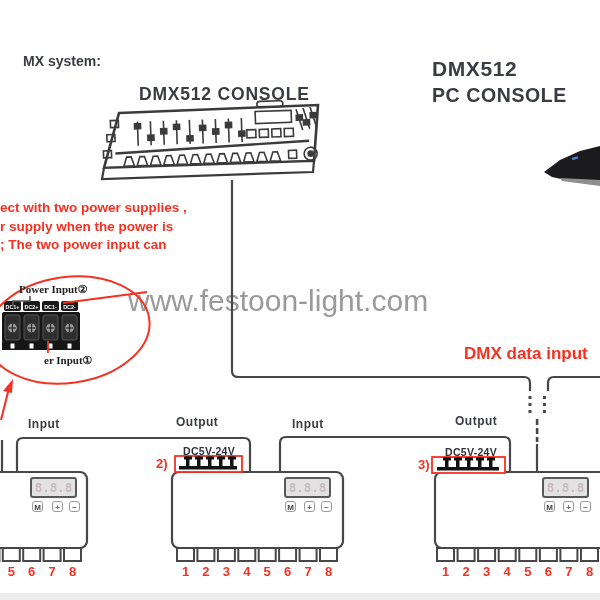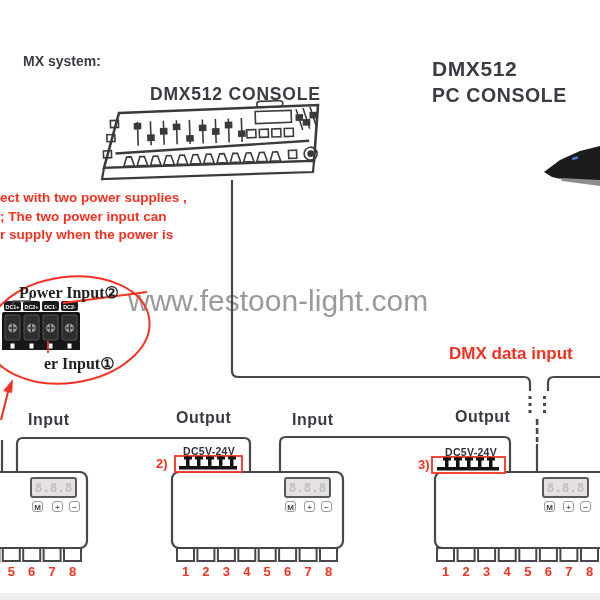--- a/index.html
+++ b/index.html
@@ -2,23 +2,23 @@
 <html><head>
 <meta charset="utf-8">
 <style>
   html,body{margin:0;padding:0;}
   body{width:600px;height:600px;position:relative;overflow:hidden;background:#ffffff;
        font-family:"Liberation Sans",sans-serif;}
   .abs{position:absolute;}
   .heading{color:#3a3c44;font-weight:bold;}
   .red{color:#f53122;font-weight:bold;}
   .watermark{color:#9a9a9a;font-size:30px;letter-spacing:0px;white-space:nowrap;}
-  .serifLbl{font-family:"Liberation Serif",serif;font-weight:bold;color:#222;font-size:16px;white-space:nowrap;}
+  .serifLbl{font-family:"Liberation Serif",serif;font-weight:bold;color:#222;font-size:11px;white-space:nowrap;}
   .note-line{display:block;white-space:nowrap;}
-  .io-label{font-size:16px;letter-spacing:0.5px;}
+  .io-label{font-size:12px;letter-spacing:0.5px;margin-top:6px;}
   .voltage{font-size:10.5px;font-weight:bold;color:#2e3038;letter-spacing:0.3px;white-space:nowrap;}
   .display7{background:#e3e1e1;border:2px solid #585858;border-radius:3px;
             color:#c6bcbc;font-family:"DejaVu Sans Mono",monospace;font-weight:bold;
             font-size:12.5px;text-align:center;line-height:17px;}
   .btn{width:11px;height:11px;border:1.5px solid #9a9a9a;border-radius:3px;background:#fff;
        font-size:8px;font-weight:bold;color:#666;text-align:center;line-height:11px;box-sizing:border-box;}
   .portnum{width:17px;text-align:center;font-size:13px;font-weight:bold;color:#f53122;}
   .marker{font-size:13px;font-weight:bold;color:#f53122;}
   svg{position:absolute;left:0;top:0;}
 </style>
@@ -239,34 +239,34 @@
         <rect x="467" y="457.5" width="3.5" height="11"></rect>
       <rect x="476" y="457.5" width="8" height="3"></rect>
         <rect x="478" y="457.5" width="3.5" height="11"></rect>
       <rect x="487" y="457.5" width="8" height="3"></rect>
         <rect x="489" y="457.5" width="3.5" height="11"></rect>
     </g>
   </g>
 </svg>
 
 <div class="abs heading" style="left:0px;top:53px;font-size:14px;margin-left:23px;">MX system:</div>
-<div class="abs heading" style="left:139px;top:84px;font-size:17.5px;letter-spacing:0.8px;margin-left:11px;">DMX512 CONSOLE</div>
+<div class="abs heading" style="left:139px;top:84px;font-size:17.5px;letter-spacing:0.8px;">DMX512 CONSOLE</div>
 <div class="abs heading" style="left:432px;top:57px;font-size:21px;letter-spacing:0.6px;">DMX512</div>
 <div class="abs heading" style="left:432px;top:84px;font-size:19.5px;letter-spacing:0.6px;text-align:center;">PC CONSOLE</div>
 
-<div class="abs red" style="left:0px;top:189px;font-size:13.5px;line-height:18.5px;">
+<div class="abs red" style="left:0px;top:199px;font-size:13.5px;line-height:18.5px;">
   <span class="note-line">ect with two power supplies ,</span>
+  <span class="note-line">r supply when the power is</span>
   <span class="note-line">; The two power input can</span>
-  <span class="note-line">r supply when the power is</span>
 </div>
 
 <div class="abs serifLbl" style="left:19px;top:283px;">Power Input②</div>
 <div class="abs serifLbl" style="left:0px;top:354px;margin-left:44px;">er Input①</div>
 
-<div class="abs red" style="left:449px;top:344px;font-size:17px;">DMX data input</div>
+<div class="abs red" style="left:464px;top:344px;font-size:17px;">DMX data input</div>
 
 <div class="abs heading io-label" style="left:28px;top:411px;">Input</div>
 <div class="abs heading io-label" style="left:176px;top:409px;">Output</div>
 <div class="abs heading io-label" style="left:292px;top:411px;">Input</div>
 <div class="abs heading io-label" style="left:455px;top:408px;">Output</div>
 
 <div class="abs voltage" style="left:183px;top:445px;">DC5V-24V</div>
 <div class="abs voltage" style="left:445px;top:446px;">DC5V-24V</div>
 <div class="abs marker" style="left:156px;top:456px;">2)</div>
 <div class="abs marker" style="left:418px;top:457px;">3)</div>

